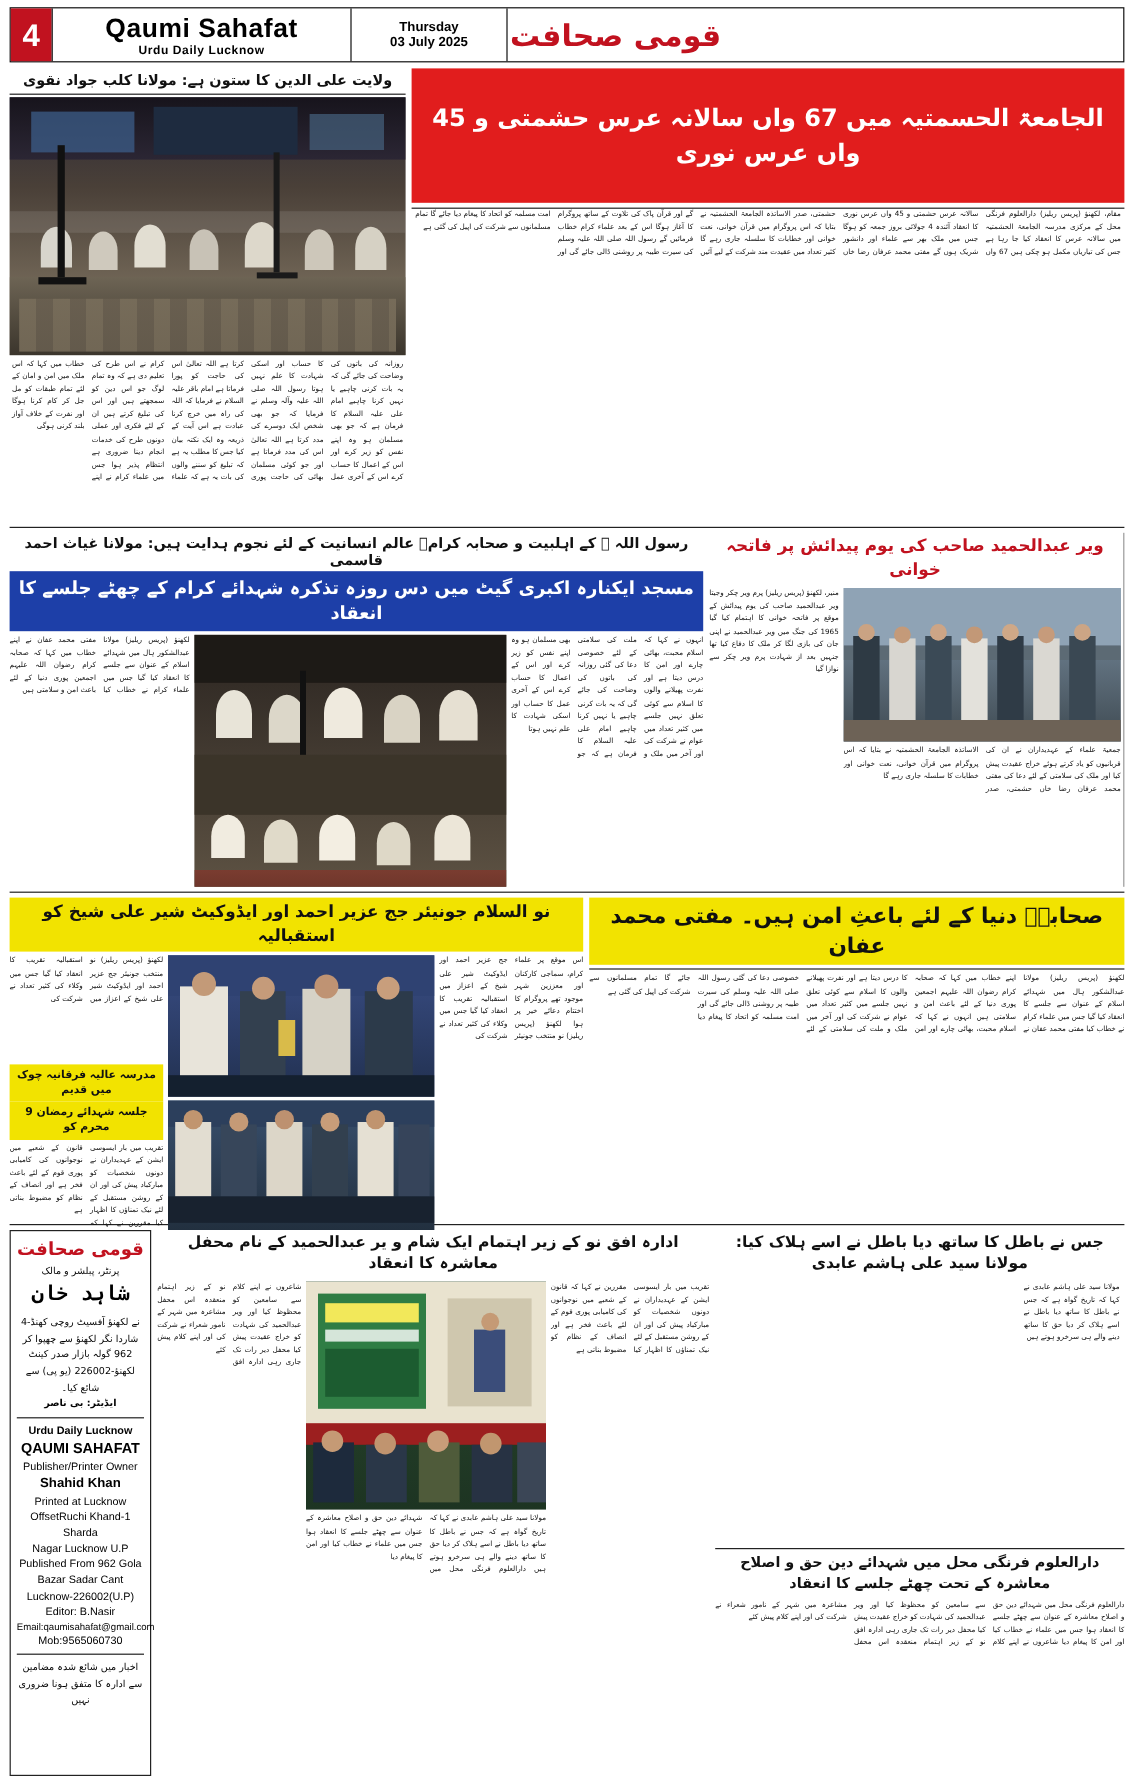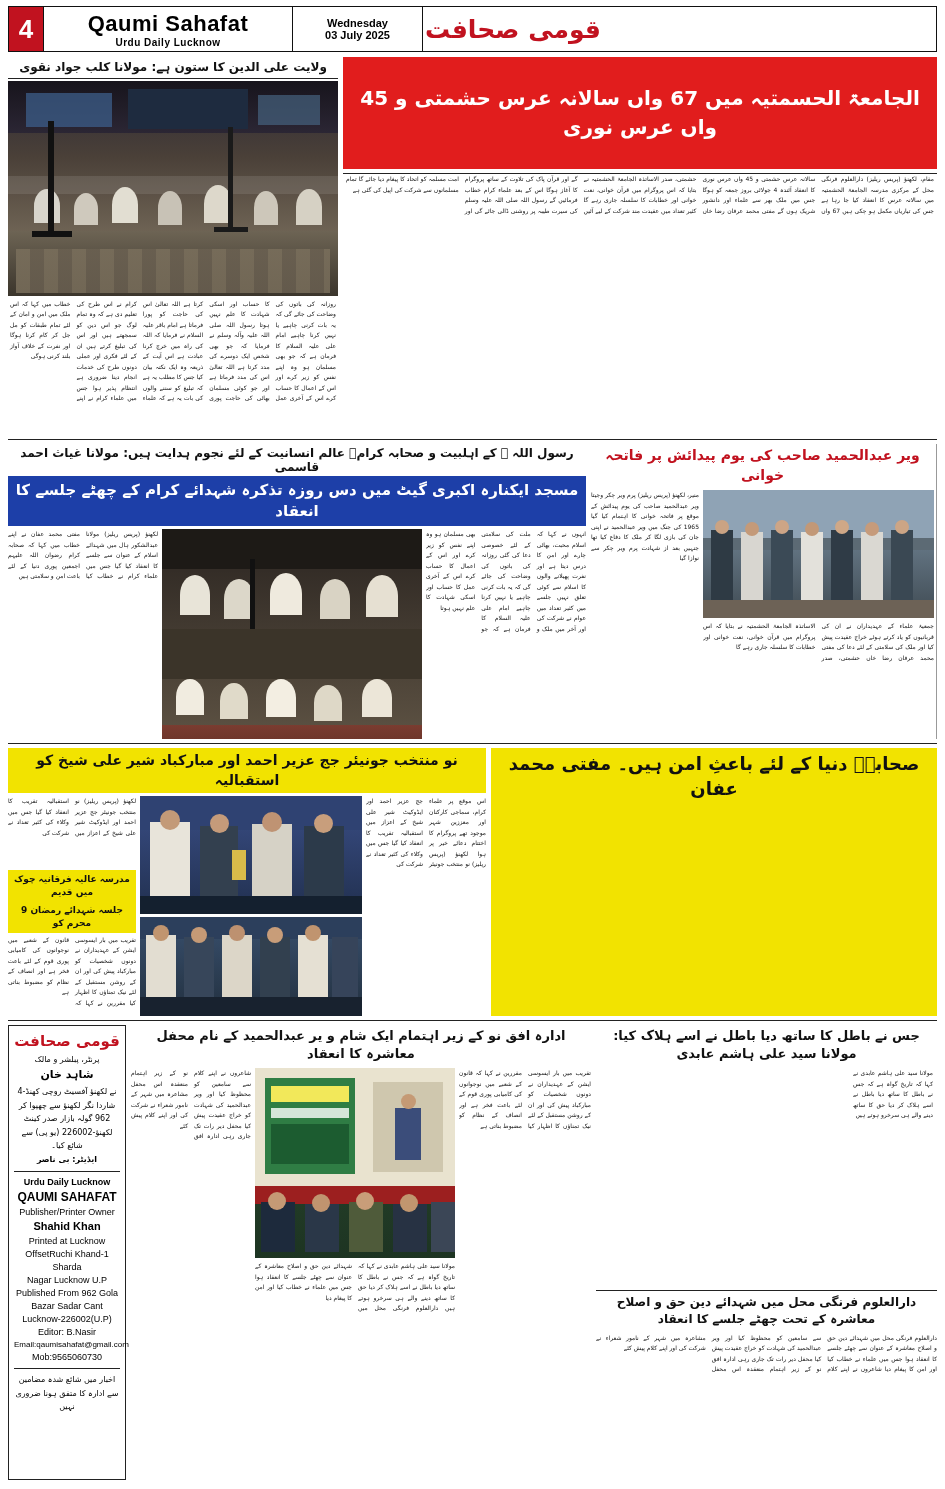--- a/index.html
+++ b/index.html
@@ -106,21 +106,21 @@
 
 <div class="page">
 
   <div class="masthead">
     <div class="page-num">4</div>
     <div class="logo-box">
       <div class="logo-main">Qaumi Sahafat</div>
       <div class="logo-sub">Urdu Daily Lucknow</div>
     </div>
     <div class="date-box">
-      <div>Wednesday</div>
+      <div>Thursday</div>
       <div>03 July 2025</div>
     </div>
     <div class="urdu-title">قومی صحافت</div>
   </div>
 
   <div class="row" style="height:378px;">
 
     <div style="width:330px; display:flex; flex-direction:column;">
       <div class="hl-white" style="font-size:12px; border-bottom:1px solid #222;">ولایت علی الدین کا ستون ہے: مولانا کلب جواد نقوی</div>
       <div class="photo" style="height:215px; margin-top:2px; background:linear-gradient(180deg,#2d2a36 0%,#4a4038 35%,#6e6354 70%,#514a40 100%);">
@@ -236,27 +236,27 @@
         </div>
       </div>
     </div>
   </div>
 
   <div class="divline"></div>
 
   <div class="row" style="height:268px;">
 
     <div style="width:478px; display:flex; flex-direction:column;">
-      <div class="hl-yellow" style="font-size:14px;">نو منتخب جونیئر جج عزیر احمد اور مبارکباد شیر علی شیخ کو استقبالیہ</div>
+      <div class="hl-yellow" style="font-size:14px;">نو السلام جونیئر جج عزیر احمد اور ایڈوکیٹ شیر علی شیخ کو استقبالیہ</div>
       <div style="flex:1; display:flex; gap:4px; margin-top:3px;">
         <div style="width:128px; display:flex; flex-direction:column;">
           <div class="urdu-col" style="height:72px; column-count:2;">
             <span>لکھنؤ (پریس ریلیز) نو منتخب جونیئر جج عزیر احمد اور ایڈوکیٹ شیر علی شیخ کے اعزاز میں استقبالیہ تقریب کا انعقاد کیا گیا جس میں وکلاء کی کثیر تعداد نے شرکت کی</span>
           </div>
-          <div class="hl-yellow" style="font-size:9px; margin-top:2px;">مدرسہ عالیہ فرقانیہ چوک میں قدیم</div>
+          <div class="hl-yellow" style="font-size:9px; margin-top:19px;">مدرسہ عالیہ فرقانیہ چوک میں قدیم</div>
           <div class="hl-yellow" style="font-size:9px;">جلسہ شہدائے رمضان 9 محرم کو</div>
           <div class="urdu-col" style="flex:1; column-count:2; margin-top:2px;">
             <span>تقریب میں بار ایسوسی ایشن کے عہدیداران نے دونوں شخصیات کو مبارکباد پیش کی اور ان کے روشن مستقبل کے لئے نیک تمناؤں کا اظہار کیا</span>
             <span>مقررین نے کہا کہ قانون کے شعبے میں نوجوانوں کی کامیابی پوری قوم کے لئے باعث فخر ہے اور انصاف کے نظام کو مضبوط بناتی ہے</span>
           </div>
         </div>
         <div style="width:222px; display:flex; flex-direction:column; gap:3px;">
           <div class="photo" style="height:118px; background:linear-gradient(180deg,#3a4e86,#21304f);">
             <div class="pb" style="left:0;top:0;width:100%;height:34px;background:#2f4272;"></div>
             <div class="pb" style="left:10px;top:26px;width:40px;height:76px;background:#e8e4da;"></div>
@@ -286,41 +286,41 @@
             <div class="pb" style="left:0;top:80px;width:100%;height:22px;background:#18222f;"></div>
           </div>
         </div>
         <div class="urdu-col" style="flex:1; column-count:2;">
           <span>اس موقع پر علماء کرام، سماجی کارکنان اور معززین شہر موجود تھے پروگرام کا اختتام دعائے خیر پر ہوا</span>
           <span>لکھنؤ (پریس ریلیز) نو منتخب جونیئر جج عزیر احمد اور ایڈوکیٹ شیر علی شیخ کے اعزاز میں استقبالیہ تقریب کا انعقاد کیا گیا جس میں وکلاء کی کثیر تعداد نے شرکت کی</span>
         </div>
       </div>
     </div>
 
-    <div style="flex:1; display:flex; flex-direction:row;justify-content:flex-end;">
+    <div style="flex:1; display:flex; flex-direction:column;justify-content:flex-end;">
       <div class="hl-yellow" style="font-size:18px;">صحابہؓ دنیا کے لئے باعثِ امن ہیں۔ مفتی محمد عفان</div>
       <div class="urdu-col" style="flex:1; column-count:5; margin-top:3px; border-top:1px solid #222; padding-top:3px;">
         <span>لکھنؤ (پریس ریلیز) مولانا عبدالشکور ہال میں شہدائے اسلام کے عنوان سے جلسے کا انعقاد کیا گیا جس میں علماء کرام نے خطاب کیا</span>
         <span>مفتی محمد عفان نے اپنے خطاب میں کہا کہ صحابہ کرام رضوان اللہ علیہم اجمعین پوری دنیا کے لئے باعث امن و سلامتی ہیں</span>
         <span>انہوں نے کہا کہ اسلام محبت، بھائی چارے اور امن کا درس دیتا ہے اور نفرت پھیلانے والوں کا اسلام سے کوئی تعلق نہیں</span>
         <span>جلسے میں کثیر تعداد میں عوام نے شرکت کی اور آخر میں ملک و ملت کی سلامتی کے لئے خصوصی دعا کی گئی</span>
         <span>رسول اللہ صلی اللہ علیہ وسلم کی سیرت طیبہ پر روشنی ڈالی جائے گی اور امت مسلمہ کو اتحاد کا پیغام دیا جائے گا تمام مسلمانوں سے شرکت کی اپیل کی گئی ہے</span>
       </div>
     </div>
   </div>
 
   <div class="divline"></div>
 
   <div class="row" style="height:455px;">
 
     <div style="width:118px;">
       <div class="imprint" style="height:100%;">
         <div class="imprint-logo">قومی صحافت</div>
         <div class="ur">پرنٹر، پبلشر و مالک</div>
-        <div class="ur bold" style="font-size:11px;">شاہد خان</div>
+        <div class="ur bold" style="font-size:17px;font-family:Liberation Mono, monospace;">شاہد خان</div>
         <div class="ur">نے لکھنؤ آفسیٹ روچی کھنڈ-4 شاردا نگر لکھنؤ سے چھپوا کر 962 گولہ بازار صدر کینٹ لکھنؤ-226002 (یو پی) سے شائع کیا۔</div>
         <div class="ur bold">ایڈیٹر: بی ناصر</div>
         <div style="border-top:1px solid #222; margin:4px 0;"></div>
         <div class="en bold">Urdu Daily Lucknow</div>
         <div class="en bold" style="font-size:12px;">QAUMI SAHAFAT</div>
         <div class="en">Publisher/Printer Owner</div>
         <div class="en bold" style="font-size:11px;">Shahid Khan</div>
         <div class="en">Printed at Lucknow</div>
         <div class="en">OffsetRuchi Khand-1 Sharda</div>
         <div class="en">Nagar Lucknow U.P</div>

